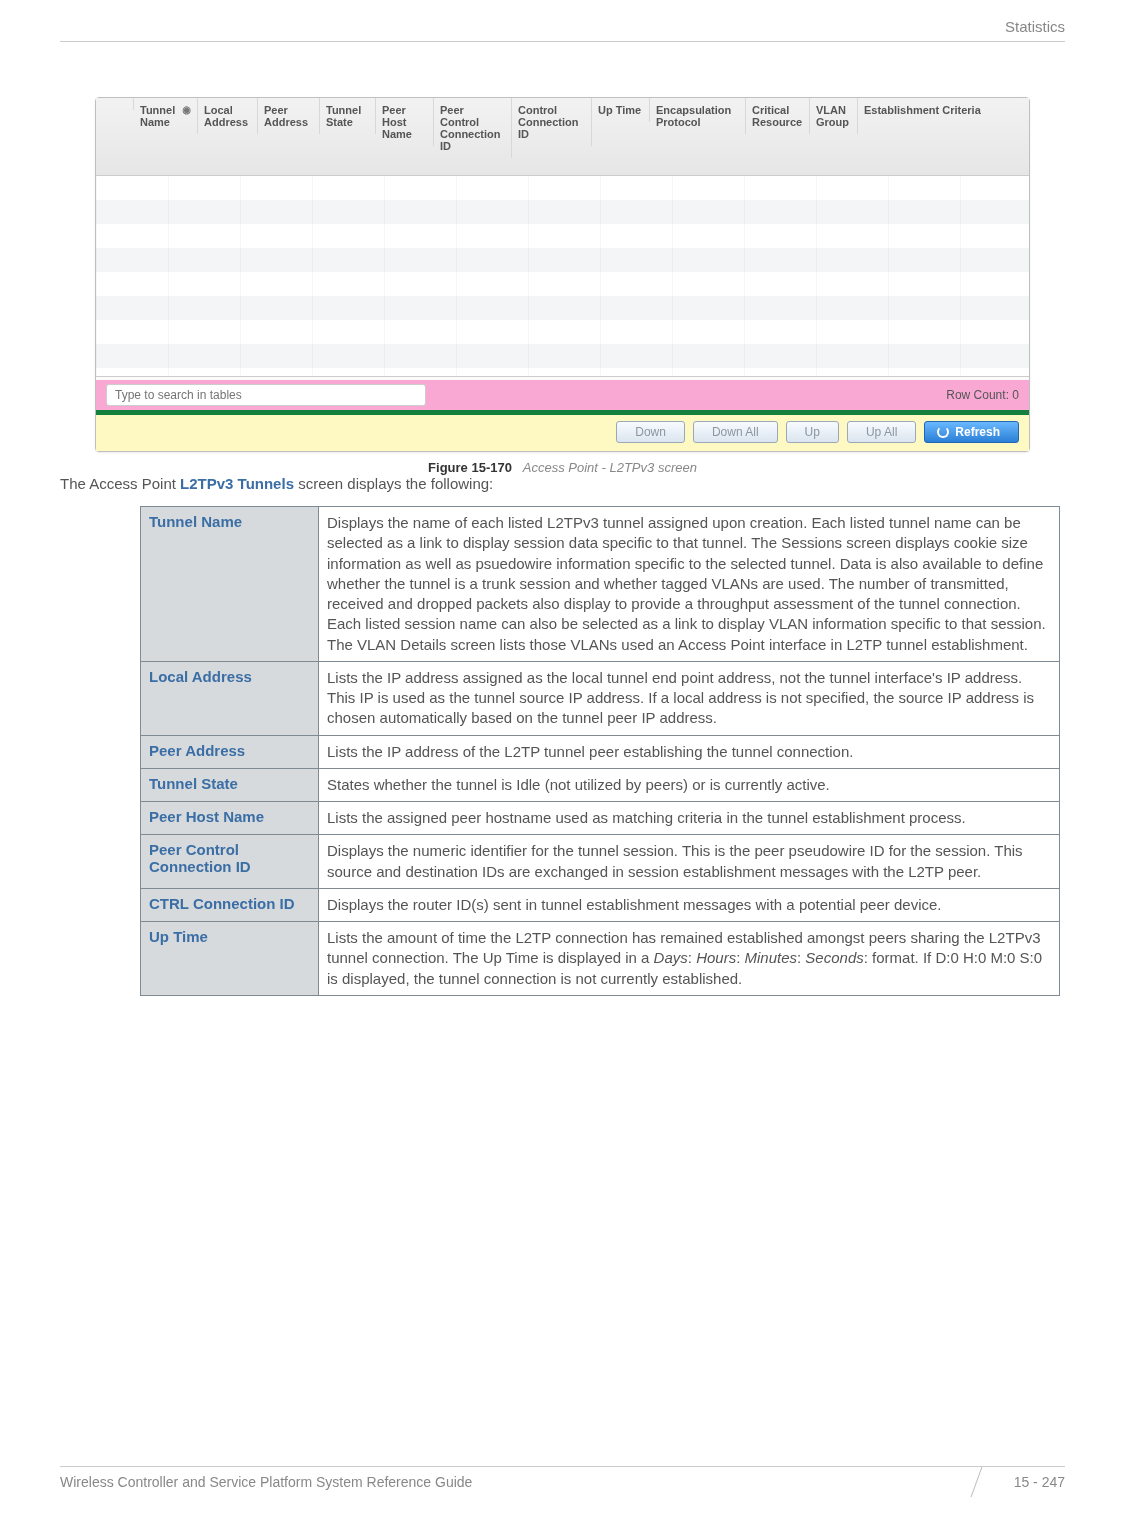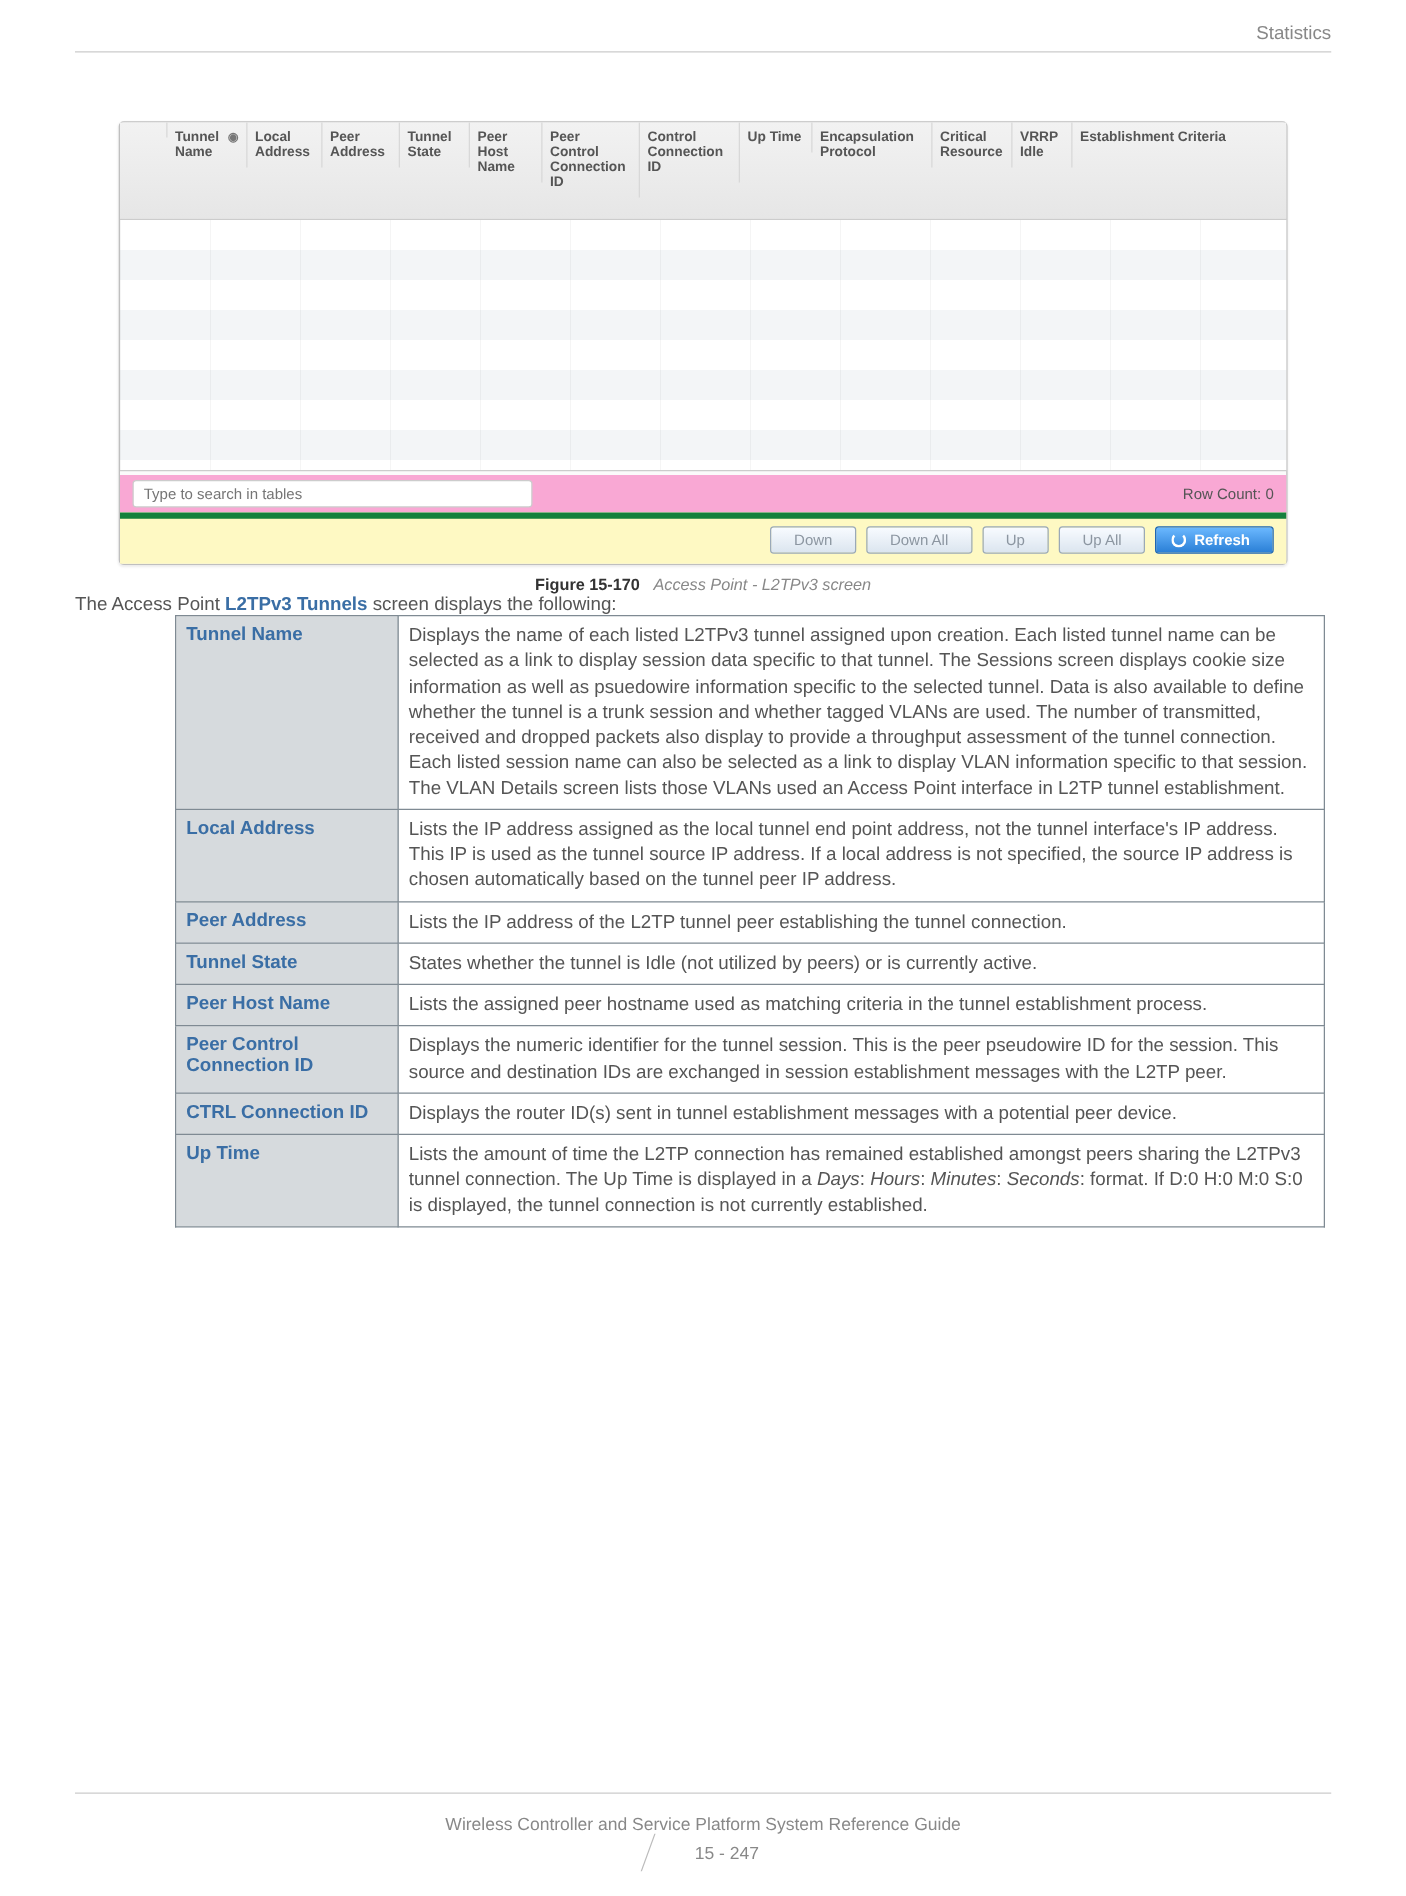--- a/index.html
+++ b/index.html
@@ -138,20 +138,21 @@
   }
   .figure-caption {
     text-align:center;
     font-size:13px;
   }
   .figure-caption .fl {color:#333;font-weight:bold;}
   .figure-caption .fi {color:#888;font-style:italic;}
   .intro {
     font-size:15px;
     color:#555;
+    margin-bottom: 14px;
   }
   .intro .kw { color:#3a6ea5; font-weight:bold; }
   .desc-table {
     width: 920px;
     margin: 0 0 0 80px;
     border-collapse: collapse;
     font-size:15px;
     color:#555;
   }
   .desc-table td {
@@ -166,27 +167,26 @@
     font-weight:bold;
   }
   .desc-table td.v { line-height:1.35; }
   .italic { font-style: italic; }
   .page-footer {
     position:absolute;
     bottom:20px;
     left:60px;
     right:60px;
     border-top:1px solid #ccc;
-    padding-top:16px;
+    padding-top:0;
     display:flex;
     justify-content:space-between;
     align-items:center;
     font-size:14px;
     color:#888;
-    flex-direction:column;
   }
   .pg-num {
     display:flex;
     align-items:center;
     gap:8px;
     justify-content:space-between;
   }
   .slash {
     width:30px;height:30px;
     transform: skewX(-20deg);
@@ -227,21 +227,21 @@
     <div class="col ut">
         <span>Up Time</span>
       </div>
     <div class="col ep">
         <span>Encapsulation Protocol</span>
       </div>
     <div class="col cr">
         <span>Critical Resource</span>
       </div>
     <div class="col vg">
-        <span>VRRP Idle</span>
+        <span>VLAN Group</span>
       </div>
     <div class="col ec">
         <span>Establishment Criteria</span>
       </div>
   </div>
   <div class="grid-body"></div>
   <div class="row-end"></div>
   <div class="footer-row1">
     <input class="search-box" placeholder="Type to search in tables" style="">
     <div>

